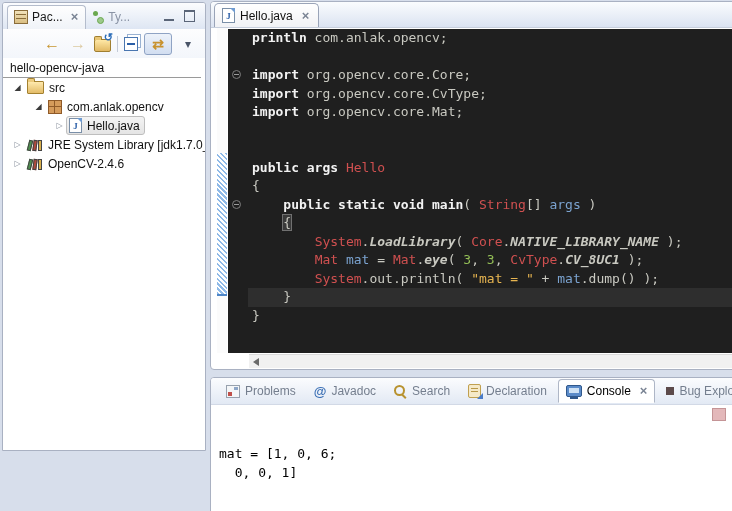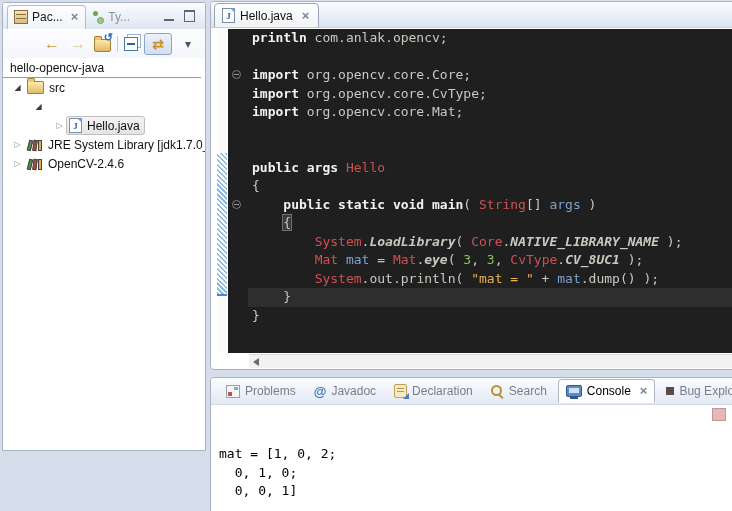--- a/index.html
+++ b/index.html
@@ -157,20 +157,24 @@
         <div class="tree-underline"></div>
         <div class="tree-row" style="padding-left: 8px;">
           <span class="arrow expanded">◢</span>
           <span class="row-body">
             <span class="ticon icon-src-folder"></span>
             <span class="tlabel">src</span>
           </span>
         </div>
         <div class="tree-row" style="padding-left: 29px;">
           <span class="arrow expanded">◢</span>
+          <span class="row-body">
+            <span class="ticon icon-package"></span>
+            <span class="tlabel">com.anlak.opencv</span>
+          </span>
         </div>
         <div class="tree-row" style="padding-left: 50px;">
           <span class="arrow collapsed">▷</span>
           <span class="row-body selected">
             <span class="ticon icon-java-file"></span>
             <span class="tlabel">Hello.java</span>
           </span>
         </div>
         <div class="tree-row" style="padding-left: 8px;">
           <span class="arrow collapsed">▷</span>
@@ -243,40 +247,39 @@
     <div id="bottom-tabs">
         <div class="btab">
           <span class="bicon icon-problems"></span>
           <span>Problems</span>
         </div>
         <div class="btab">
           <span class="bicon icon-javadoc"></span>
           <span>Javadoc</span>
         </div>
         <div class="btab">
+          <span class="bicon icon-search"></span>
+          <span>Search</span>
+        </div>
+        <div class="btab">
           <span class="bicon icon-declaration"></span>
           <span>Declaration</span>
-        </div>
-        <div class="btab">
-          <span class="bicon icon-search"></span>
-          <span>Search</span>
         </div>
         <div class="btab active">
           <span class="bicon icon-console"></span>
           <span>Console</span>
           <span class="closex">×</span>
         </div>
         <div class="btab">
           <span class="bicon icon-bug"></span>
           <span>Bug Explorer</span>
         </div>
       </div>
     <div id="console-area">
       <div id="console-toolbar-remnant"></div>
       <div id="console-output">
-          <div class="cline">mat = [1, 0, 2;</div>
-          <div class="cline">  0, 1, 0;</div>
+          <div class="cline">mat = [1, 0, 6;</div>
           <div class="cline">  0, 0, 1]</div>
         </div>
     </div>
   </div>
 
 </div>
 
 </body></html>

